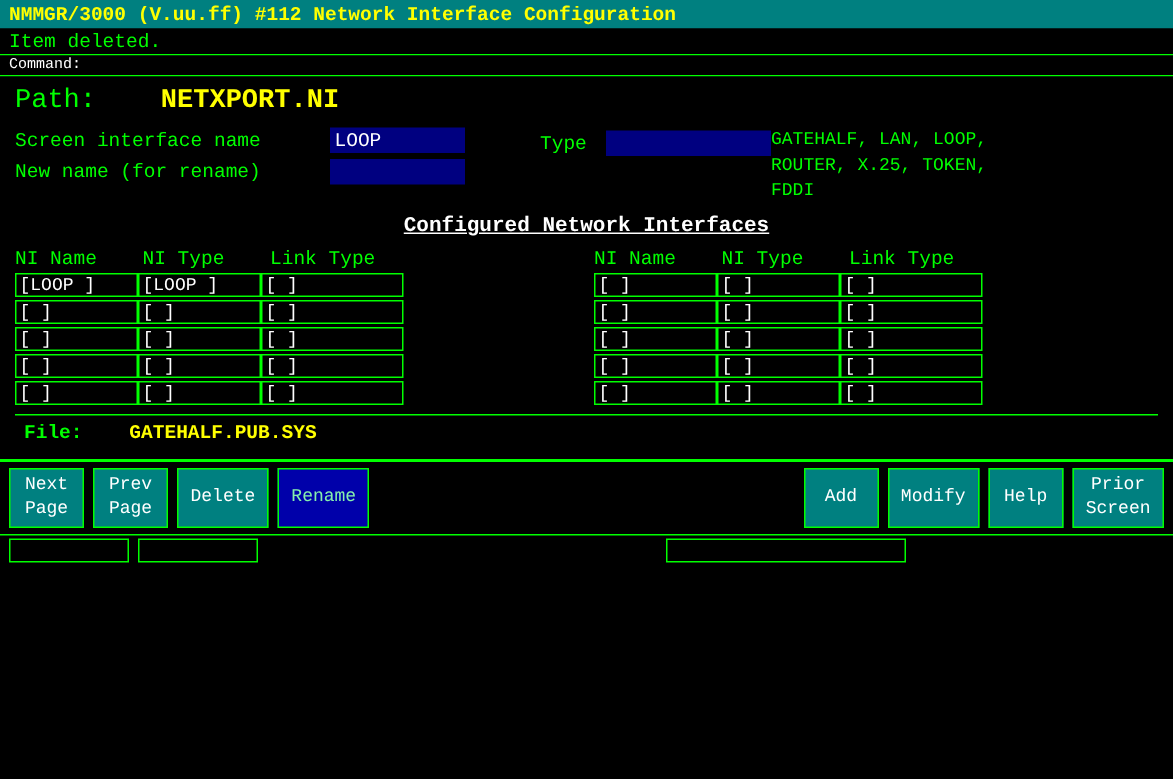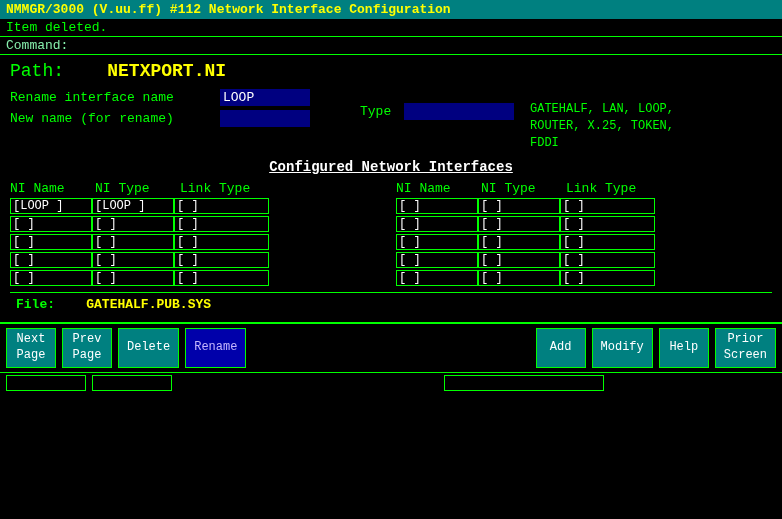--- a/index.html
+++ b/index.html
@@ -24,23 +24,23 @@
     .status-bar {
       background: #000;
       color: #00ff00;
       padding: 1px 6px;
       font-size: 13px;
       border-bottom: 1px solid #00ff00;
     }
 
     .command-bar {
       background: #000;
-      color: #86efac;
+      color: #ffffff;
       padding: 1px 6px;
-      font-size: 13px;
+      font-size: 10px;
     }
 
     .divider {
       border-bottom: 1px solid #00ff00;
       margin: 0;
     }
 
     .main-content {
       background: #000;
       padding: 6px 10px;
@@ -185,21 +185,21 @@
       min-width: 50px;
       line-height: 1.3;
     }
 
     .btn-spacer {
       flex: 1;
     }
 
     .btn-highlight {
       background: #0000aa;
-      color: #c4b5fd;
+      color: #86efac;
       border: 1px solid #00ff00;
     }
 
     .bottom-indicator-bar {
       background: #000;
       border-top: 1px solid #00ff00;
       display: flex;
       height: 22px;
       padding: 2px 6px;
       gap: 6px;
@@ -249,32 +249,32 @@
   <div class="path-line">
     <span class="label">Path:</span>
     &nbsp;&nbsp;
     <span class="value">NETXPORT.NI</span>
   </div>
 
   <div class="form-area">
     <div class="form-left">
 
       <div class="form-row">
-        <span class="form-label">Rename interface name</span>
+        <span class="form-label">Screen interface name</span>
         <input class="input-box" type="text" value="LOOP" style="">
       </div>
 
       <div class="form-row">
         <span class="form-label">New name (for rename)</span>
         <input class="input-box" type="text" value="" style="">
       </div>
     </div>
     <div style="flex:0 0 10px;"></div>
 
-    <div style="display:flex; align-items:flex-start; gap:16px;margin-top:12px;">
+    <div style="display:flex; align-items:flex-start; gap:0;">
       <div style="display:flex; align-items:center; gap:4px; margin-top:2px;">
         <span class="form-label" style="width:40px;">Type</span>
         <input class="type-input" type="text" value="" style="">
       </div>
       <div style="margin-top:0; color:#00ff00; font-size:12px; white-space:pre-line; line-height:1.4;">GATEHALF, LAN, LOOP,
 ROUTER, X.25, TOKEN,
 FDDI</div>
     </div>
   </div>
 

